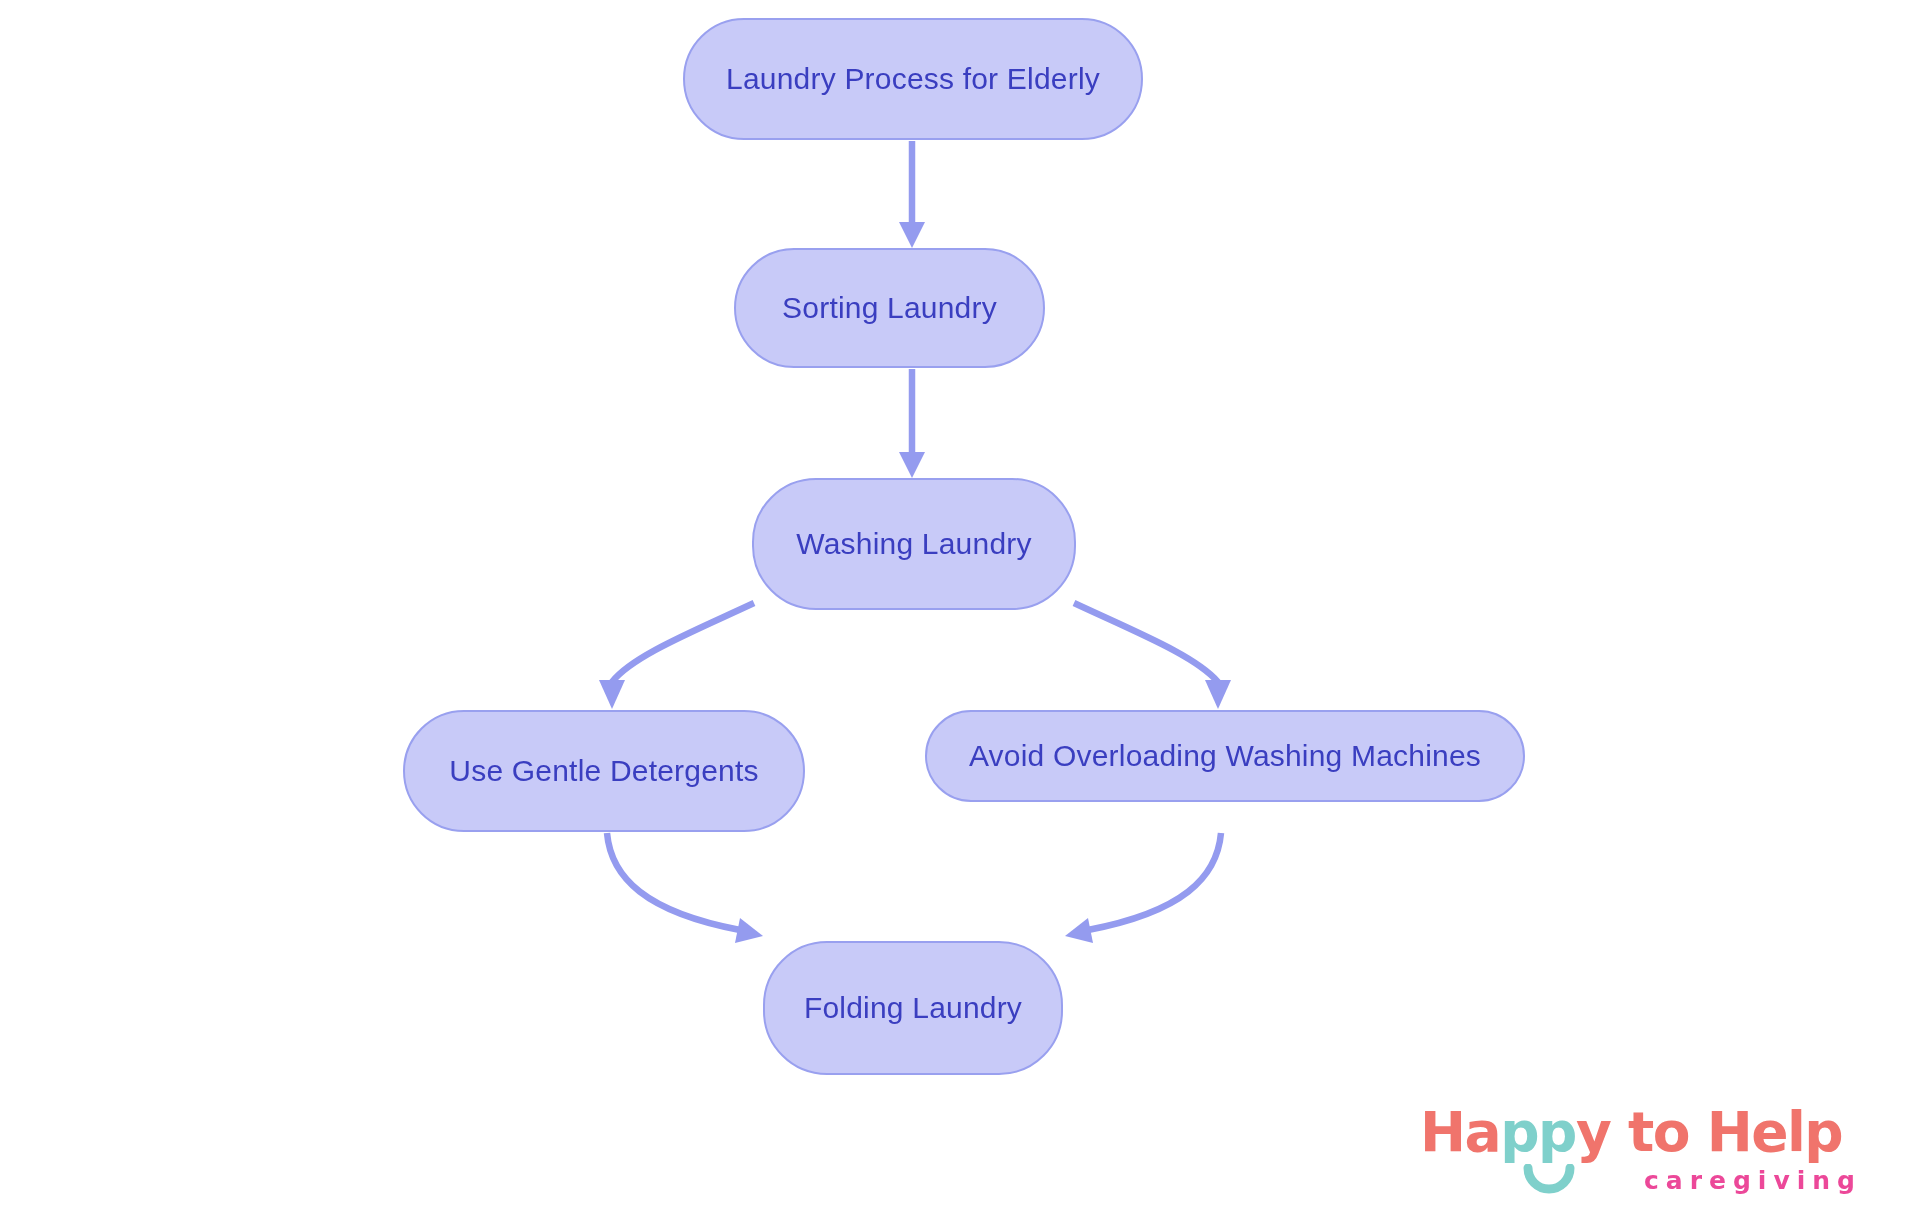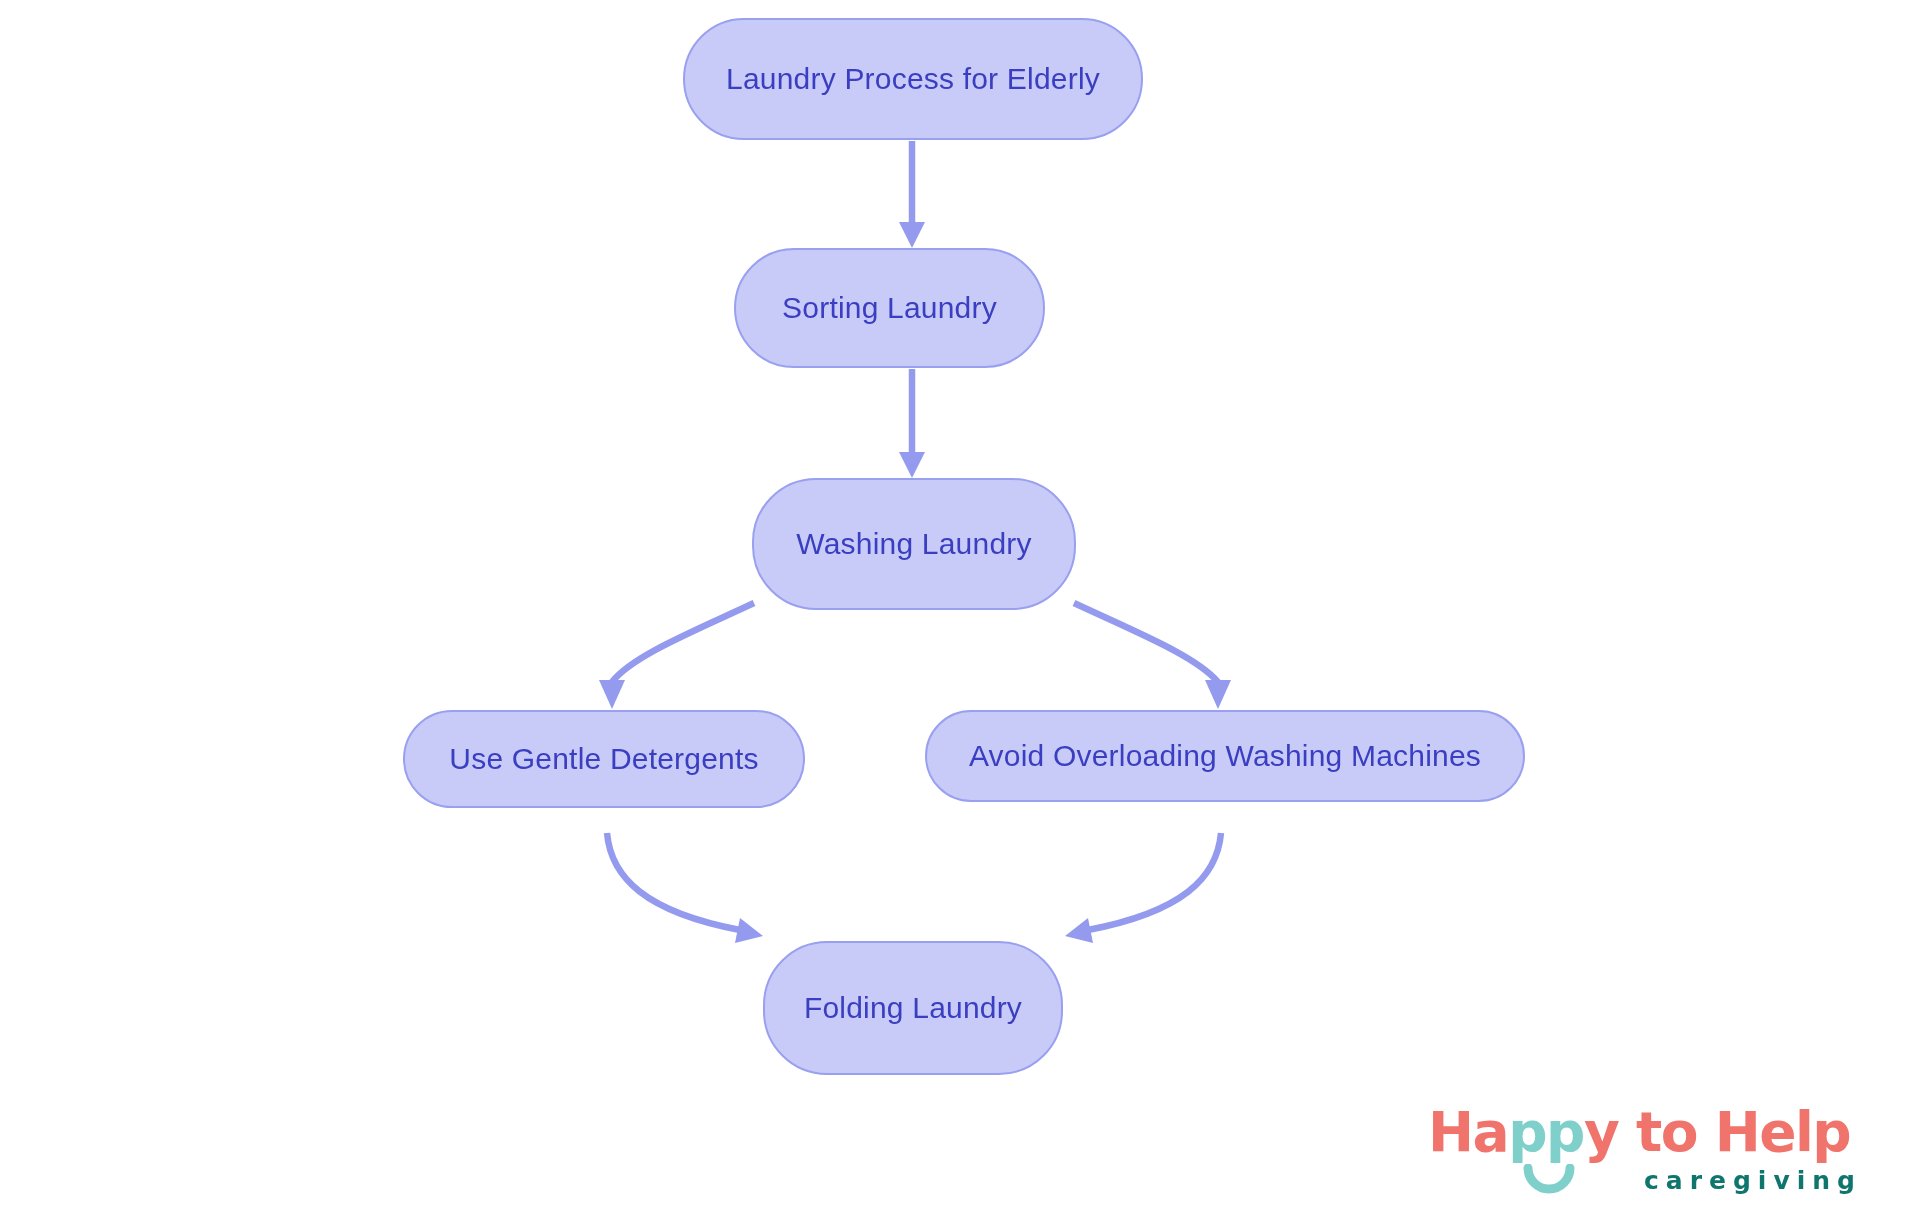--- a/index.html
+++ b/index.html
@@ -11,29 +11,29 @@
   .node{
     position:absolute;box-sizing:border-box;
     background:#c8caf8;border:2px solid #99a0ef;border-radius:64px;
     display:flex;align-items:center;justify-content:center;
     color:#3a3ec0;font-size:30px;white-space:nowrap;text-align:center;
     letter-spacing:0.2px;
   }
   .n1{left:683px;top:18px;width:460px;height:122px;}
   .n2{left:734px;top:248px;width:311px;height:120px;}
   .n3{left:752px;top:478px;width:324px;height:132px;}
-  .n4{left:403px;top:710px;width:402px;height:98px;}
+  .n4{left:403px;top:710px;width:402px;height:122px;}
   .n5{left:925px;top:710px;width:600px;height:92px;}
   .n6{left:763px;top:941px;width:300px;height:134px;}
   .logo{position:absolute;left:1420px;top:1102px;width:470px;height:110px;font-family:"DejaVu Sans",sans-serif;}
-  .logo-line1{position:absolute;left:0;top:0;font-size:55px;font-weight:bold;letter-spacing:-1.5px;line-height:1.1;white-space:nowrap;margin-left:8px;}
+  .logo-line1{position:absolute;left:0;top:0;font-size:55px;font-weight:bold;letter-spacing:-1.5px;line-height:1.1;white-space:nowrap;}
   .seg-coral{color:#f0746c;}
   .seg-teal{color:#7fd0cb;}
   .logo-smile{position:absolute;left:102px;top:62px;}
-  .logo-tagline{position:absolute;left:224px;top:64px;font-size:25px;letter-spacing:7px;color:#0f766e;font-weight:bold;white-space:nowrap;}
+  .logo-tagline{position:absolute;left:224px;top:64px;font-size:25px;letter-spacing:7px;color:#ec4899;font-weight:bold;white-space:nowrap;}
 </style>
 </head>
 <body>
 
 <div class="canvas">
 
   <svg class="edges" viewBox="0 0 1920 1215">
     <g>
       <path d="M 912,141 L 912,224"></path>
       <polygon points="899,222 925,222 912,248"></polygon>

